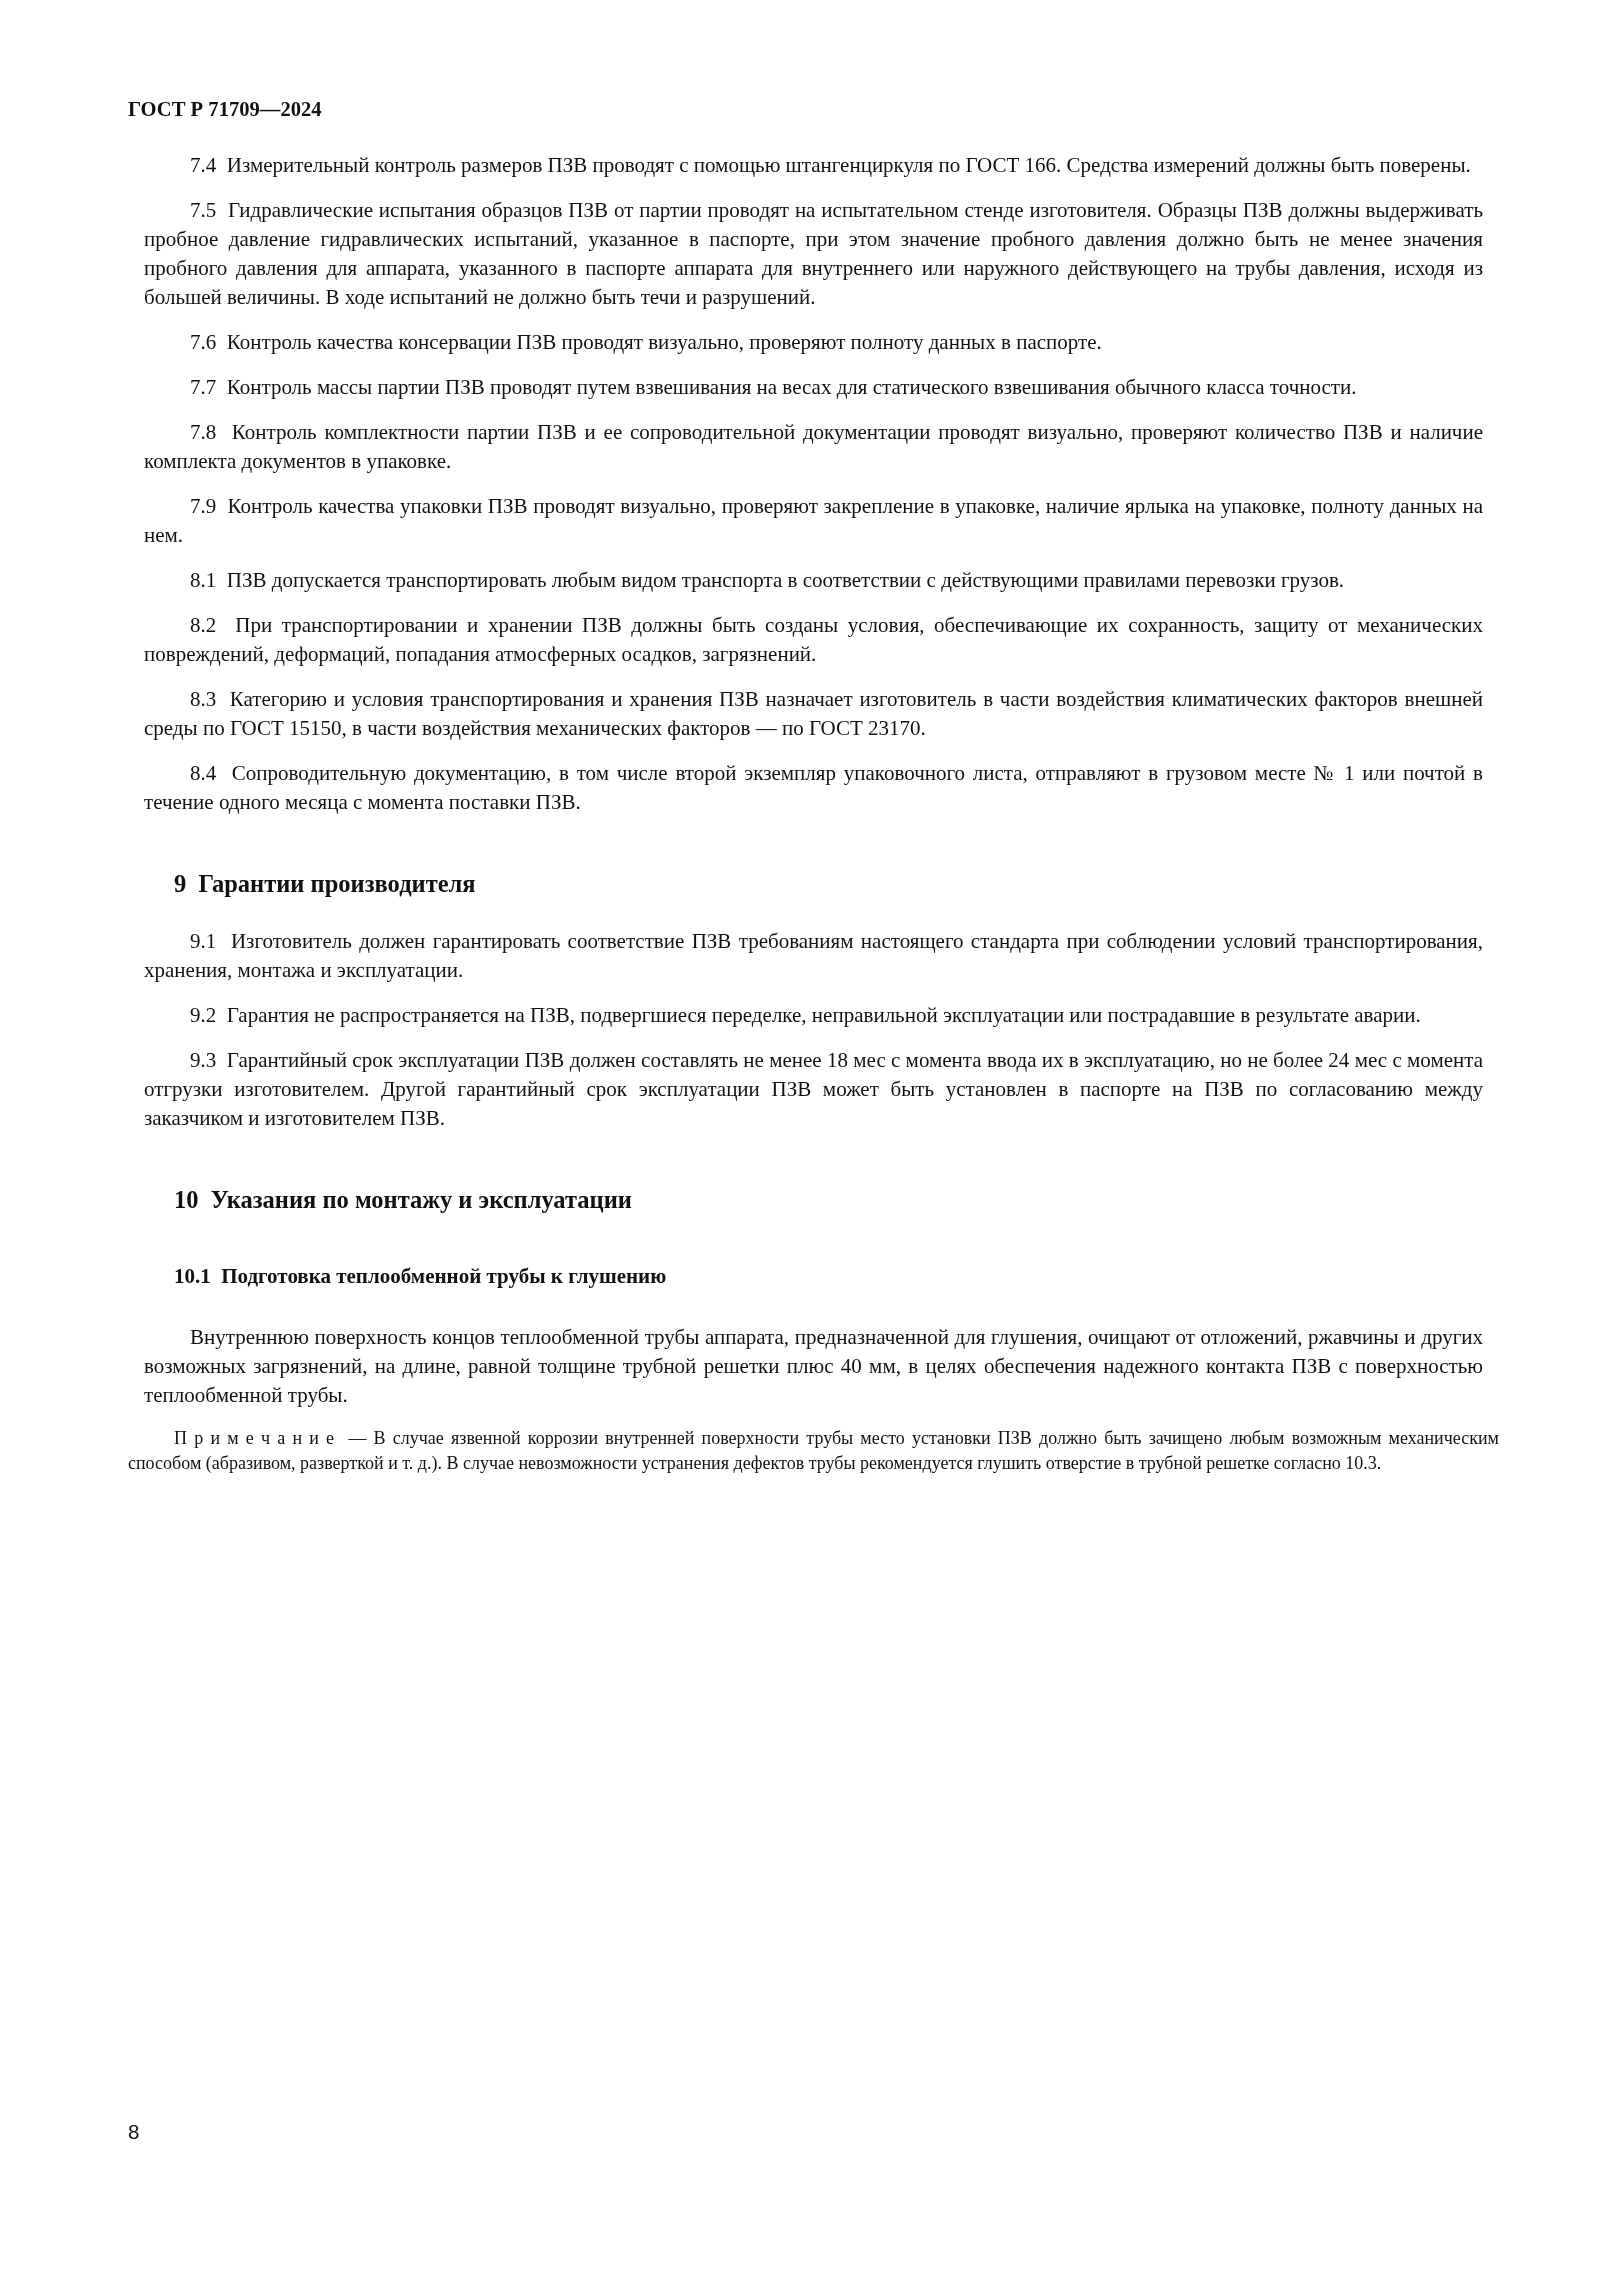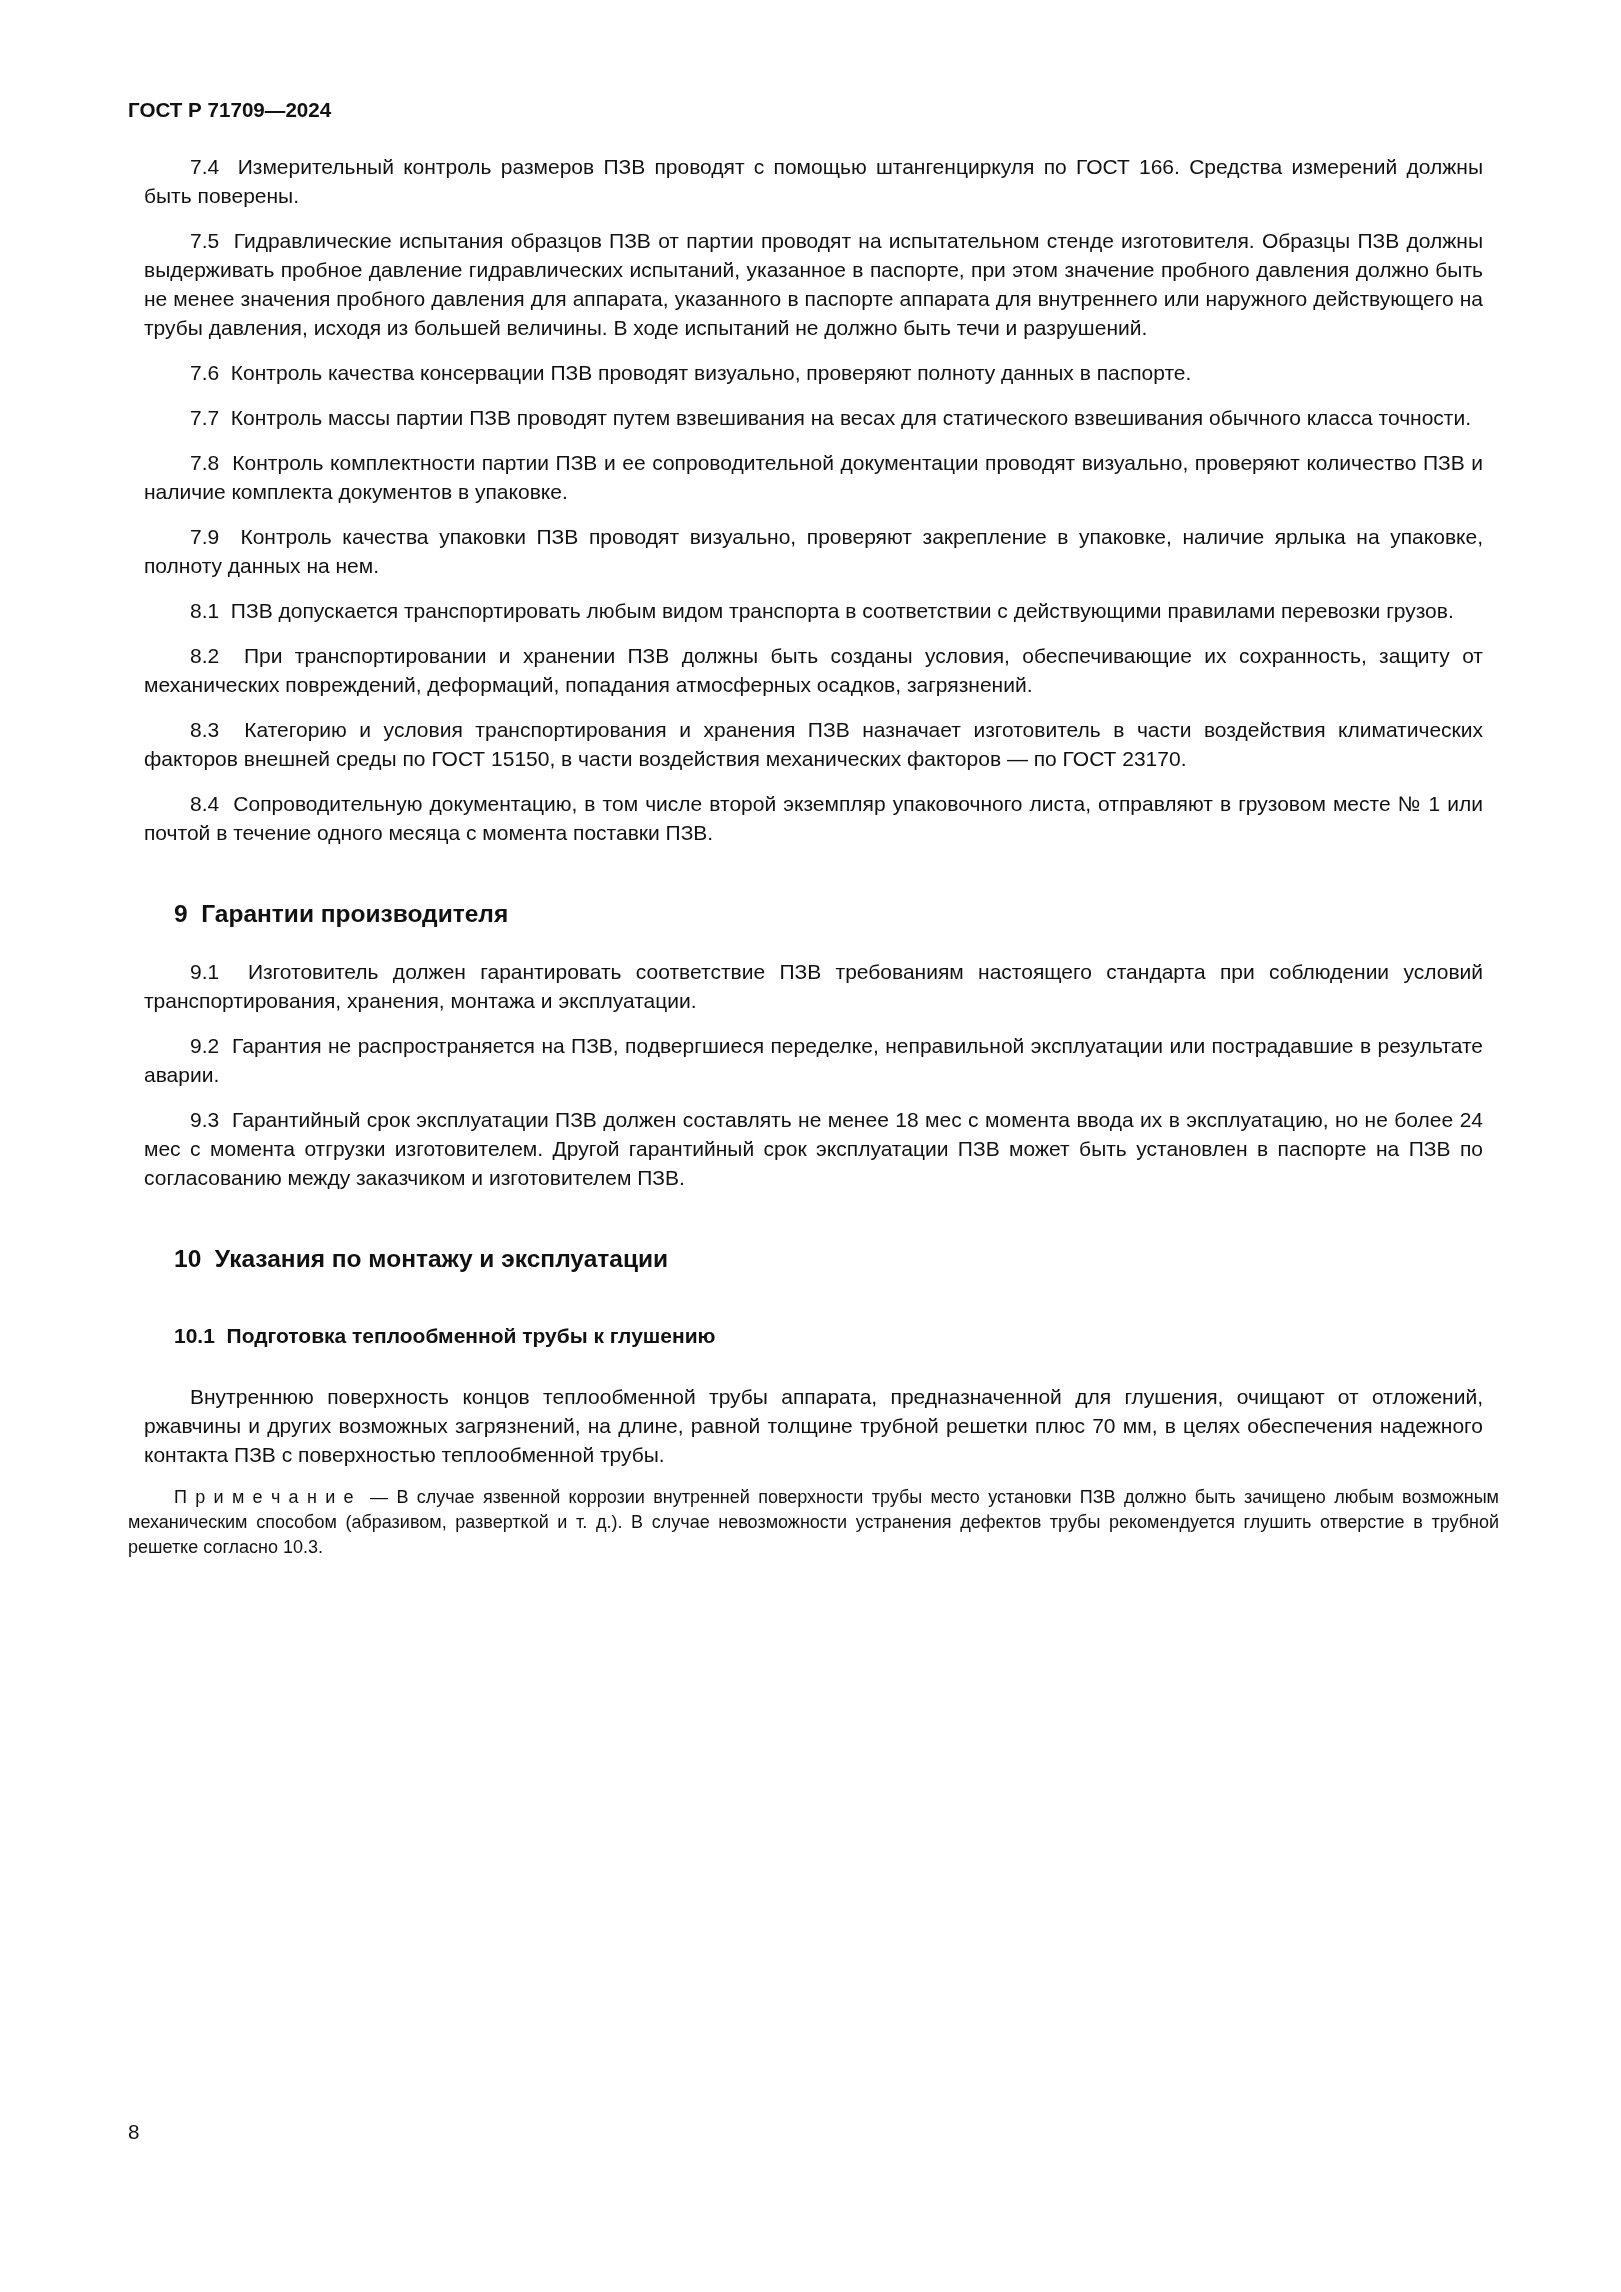--- a/index.html
+++ b/index.html
@@ -14,20 +14,21 @@
     background: #ffffff;
     color: #111111;
     font-family: "Liberation Sans", sans-serif;
     overflow: hidden;
   }
   .content {
     position: absolute;
     left: 128px;
     top: 98px;
     width: 1371px;
+    font-family: Liberation Serif, serif;
   }
   .doc-header {
     font-size: 20.6px;
     font-weight: bold;
     margin: 0 0 30px 0;
   }
   p.body {
     margin: 16px;
     font-size: 21px;
     line-height: 29px;
@@ -82,20 +83,20 @@
     <p class="body">8.3&nbsp;&nbsp;Категорию и условия транспортирования и хранения ПЗВ назначает изготовитель в части воздействия климатических факторов внешней среды по ГОСТ 15150, в части воздействия механических факторов — по ГОСТ 23170.</p>
     <p class="body">8.4&nbsp;&nbsp;Сопроводительную документацию, в том числе второй экземпляр упаковочного листа, отправляют в грузовом месте № 1 или почтой в течение одного месяца с момента поставки ПЗВ.</p>
 
     <h2 class="sec">9&nbsp;&nbsp;Гарантии производителя</h2>
     <p class="body">9.1&nbsp;&nbsp;Изготовитель должен гарантировать соответствие ПЗВ требованиям настоящего стандарта при соблюдении условий транспортирования, хранения, монтажа и эксплуатации.</p>
     <p class="body">9.2&nbsp;&nbsp;Гарантия не распространяется на ПЗВ, подвергшиеся переделке, неправильной эксплуатации или пострадавшие в результате аварии.</p>
     <p class="body">9.3&nbsp;&nbsp;Гарантийный срок эксплуатации ПЗВ должен составлять не менее 18 мес с момента ввода их в эксплуатацию, но не более 24 мес с момента отгрузки изготовителем. Другой гарантийный срок эксплуатации ПЗВ может быть установлен в паспорте на ПЗВ по согласованию между заказчиком и изготовителем ПЗВ.</p>
 
     <h2 class="sec">10&nbsp;&nbsp;Указания по монтажу и эксплуатации</h2>
     <h3 class="sub">10.1&nbsp;&nbsp;Подготовка теплообменной трубы к глушению</h3>
-    <p class="body">Внутреннюю поверхность концов теплообменной трубы аппарата, предназначенной для глушения, очищают от отложений, ржавчины и других возможных загрязнений, на длине, равной толщине трубной решетки плюс 70 мм, в целях обеспечения надежного контакта ПЗВ с поверхностью теплообменной трубы.</p>
+    <p class="body">Внутреннюю поверхность концов теплообменной трубы аппарата, предназначенной для глушения, очищают от отложений, ржавчины и других возможных загрязнений, на длине, равной толщине трубной решетки плюс 40 мм, в целях обеспечения надежного контакта ПЗВ с поверхностью теплообменной трубы.</p>
     <p class="note">П р и м е ч а н и е&nbsp; — В случае язвенной коррозии внутренней поверхности трубы место установки ПЗВ должно быть зачищено любым возможным механическим способом (абразивом, разверткой и т. д.). В случае невозможности устранения дефектов трубы рекомендуется глушить отверстие в трубной решетке согласно 10.3.</p>
 
   </div>
 
   <div class="page-number">8</div>
 </div>
 
 
 </body></html>

